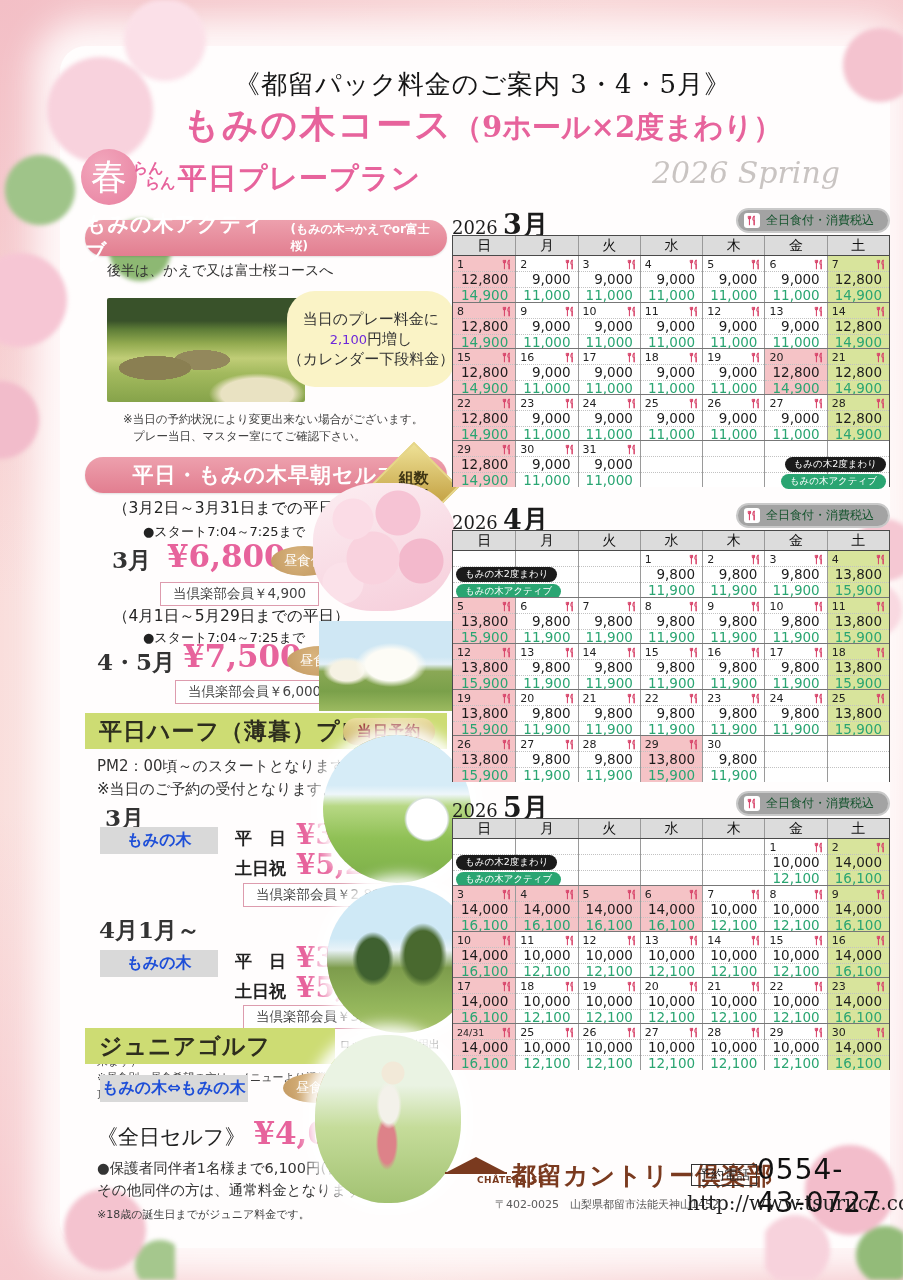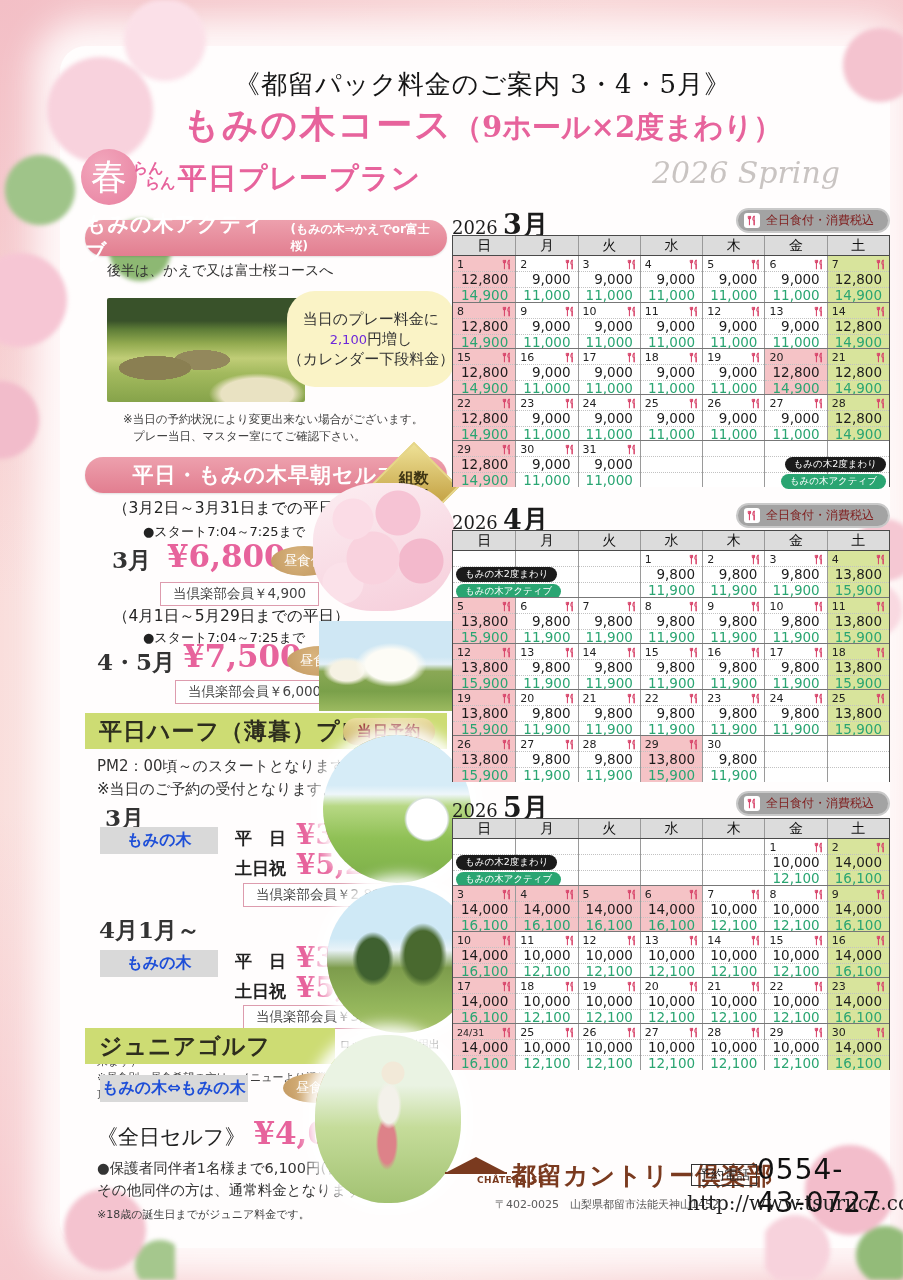--- a/index.html
+++ b/index.html
@@ -138,21 +138,21 @@
       radial-gradient(ellipse 16px 30px at 74px 70px, #f3f1ea 0 60%, rgba(0,0,0,0) 80%),
       radial-gradient(ellipse 14px 34px at 72px 108px, #dd8289 0 60%, rgba(0,0,0,0) 80%),
       linear-gradient(180deg,#eaf3e3 0 30%, #c5dc9a 55%, #a2c272 100%); }
 
   
   .cal { position:absolute; left:377px; width:438px; }
   .cal-head { position:relative; height:28px; }
   .cal-year { font-family:"DejaVu Serif","Liberation Serif",serif; font-size:18px; color:#1b1b1b; }
   .cal-month { font-family:"DejaVu Serif","Liberation Serif",serif; font-size:27px; font-weight:bold; color:#1b1b1b; }
   .meal-badge { position:absolute; right:2px; top:3px; height:21px; border-radius:11px; background:#a3a3a3;
-    color:#7f1d1d; font-size:12px; display:flex; align-items:center; gap:6px; padding:0 14px 0 6px;
+    color:#14532d; font-size:12px; display:flex; align-items:center; gap:6px; padding:0 14px 0 6px;
     box-shadow:0 0 0 2px #c9c9c9; }
   .fork-chip { width:16px; height:15px; background:#fff; border-radius:3px; display:flex;
     align-items:center; justify-content:center; }
   .cal-grid { position:absolute; left:0; width:438px; border:1.6px solid #4a4a4a; background:#fff; }
   .wdrow { display:grid; grid-template-columns:repeat(7,1fr); background:#dcdcdc;
     border-bottom:1.4px solid #4a4a4a; height:20px; }
   .wdcell { display:flex; align-items:center; justify-content:center; font-size:14px; color:#111; }
   .wdcell + .wdcell { border-left:1px solid #9a9a9a; }
   .week { display:grid; grid-template-columns:repeat(7,1fr); position:relative; height:46px; }
   .week + .week { border-top:1.3px solid #777; }

